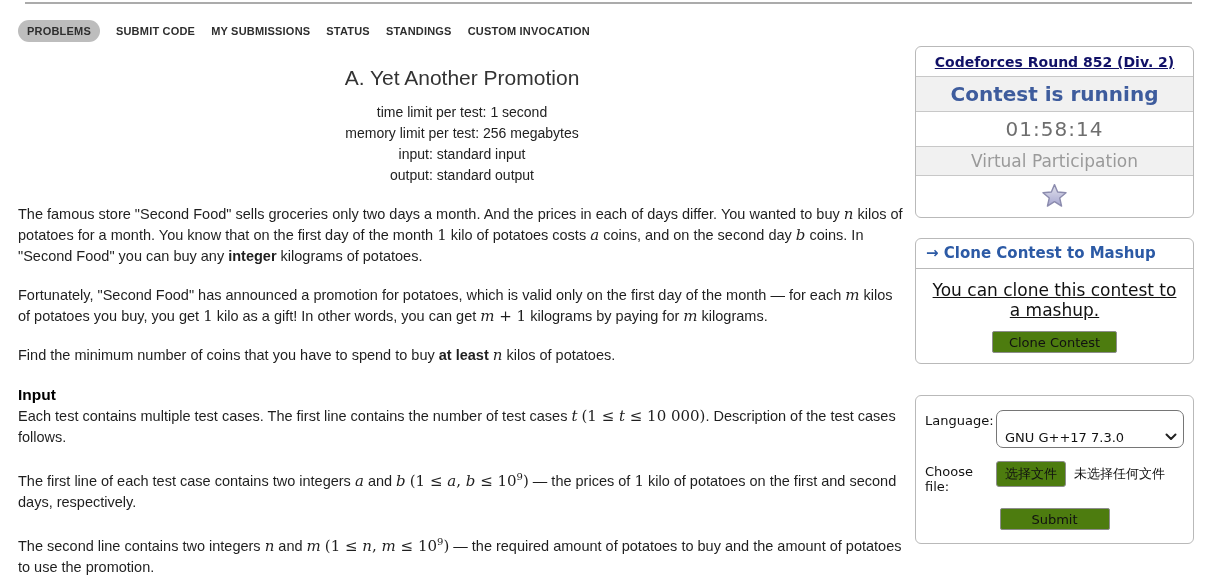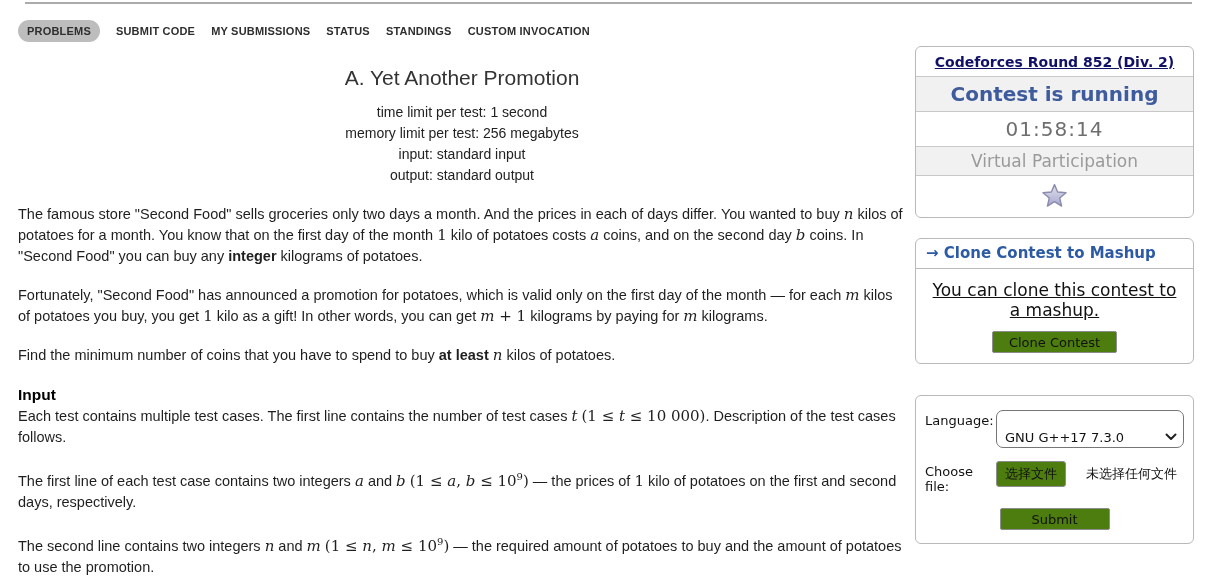--- a/index.html
+++ b/index.html
@@ -48,21 +48,21 @@
        border:1px solid #8d8d8d;border-radius:2px;padding:2px 10px;cursor:pointer;}
   .clone-btn{margin-top:11px;width:125px;height:22px;}
 
   .submit-body{padding:14px 9px 13px 9px;}
   .frow{display:flex;align-items:flex-start;}
   .frow label{width:71px;flex:none;font-size:13px;color:#111;line-height:15px;padding-top:3px;}
   .select{flex:1;display:flex;align-items:center;justify-content:space-between;
           border:1px solid #767676;border-radius:7px;height:20px;padding:16px 6px 0 8px;
           font-size:13px;color:#111;cursor:pointer;background:#fff;}
   .file-row{margin-top:13px;}
-  .filewrap{display:flex;align-items:center;gap:20px;}
+  .filewrap{display:flex;align-items:center;gap:8px;}
   .file-btn{border-radius:3px;padding:3px 8px;}
   .file-status{font-size:13px;color:#111;white-space:nowrap;}
   .submit-row{margin-top:14px;justify-content:center;}
   .submit-btn{width:110px;height:22px;}
 </style>
 </head>
 <body>
 
 <div class="top-rule"></div>
 

